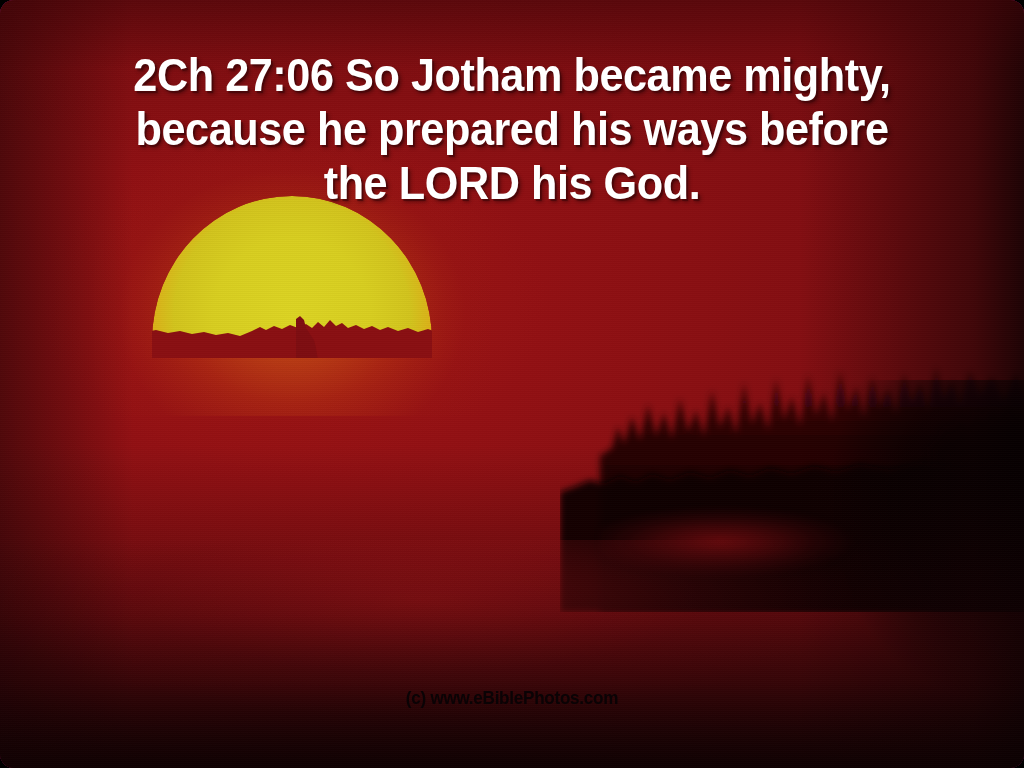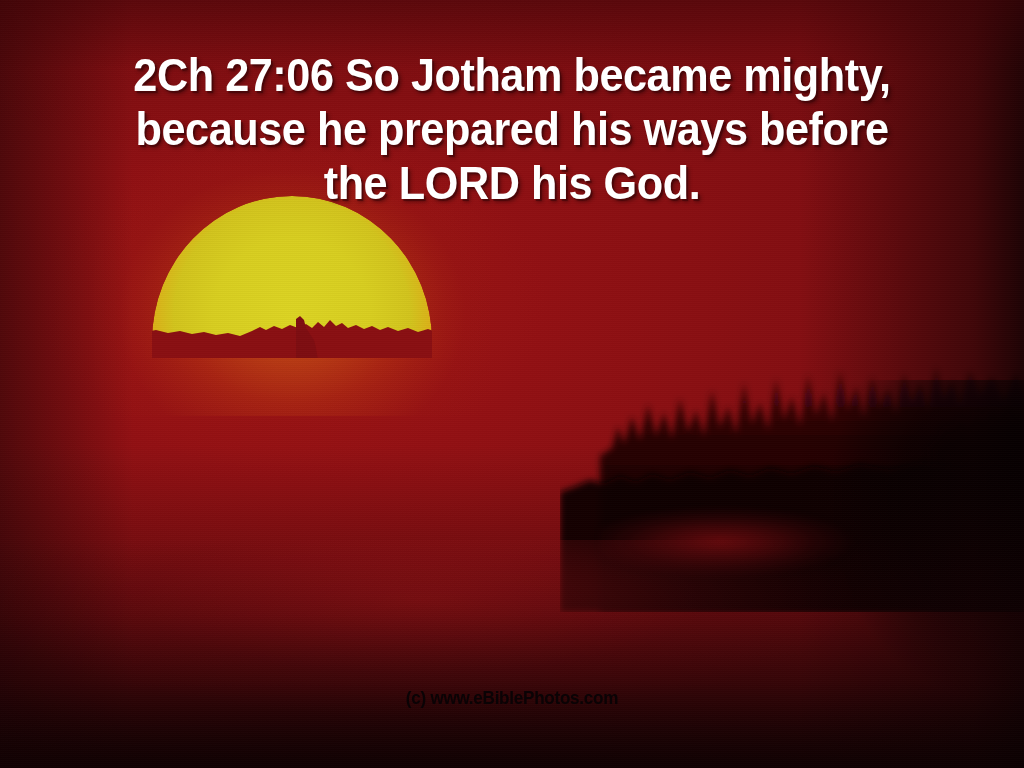--- a/index.html
+++ b/index.html
@@ -12,20 +12,21 @@
     font-family: "Liberation Sans", sans-serif;
   }
 
   #scene {
     position: relative;
     width: 1024px;
     height: 768px;
     overflow: hidden;
     background: #a21caf;
     user-select: none;
+    border-radius: 14px;
   }
 
   
   .sky-base {
     position: absolute;
     inset: 0;
     background:
       radial-gradient(ellipse 620px 380px at 300px 330px,
         #9c1014 0%, #931013 35%, #8a0f12 65%, #7e0d11 100%);
   }

